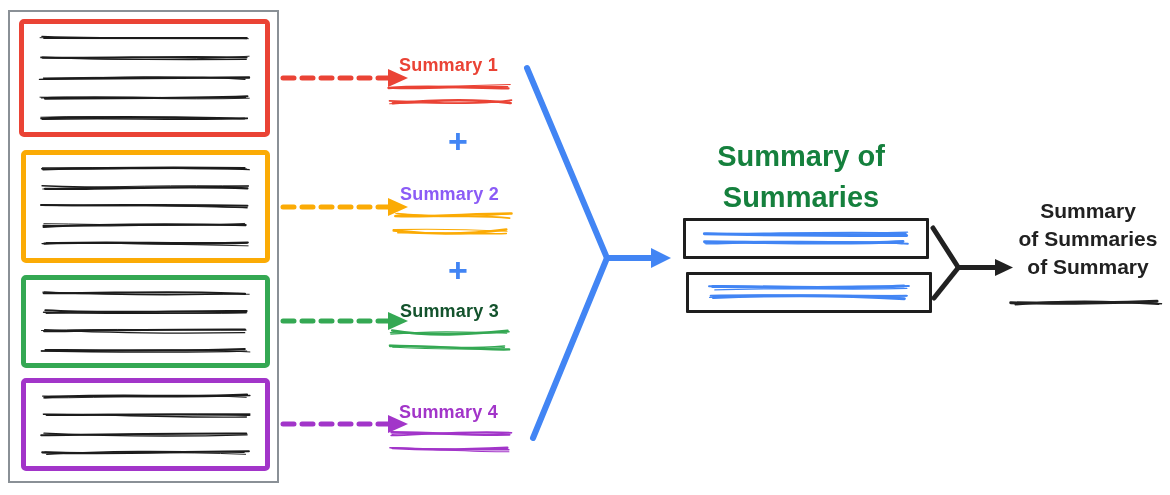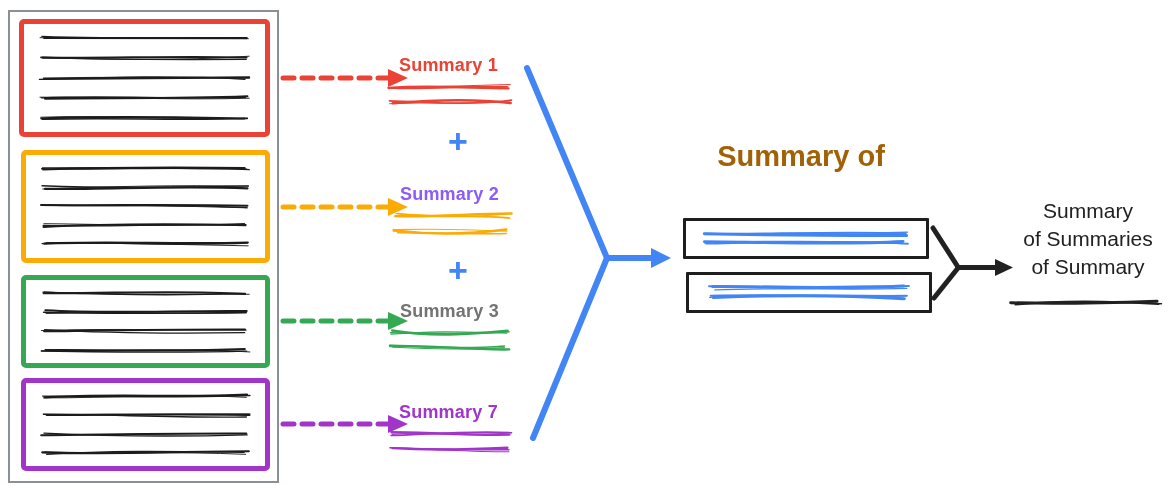--- a/index.html
+++ b/index.html
@@ -31,21 +31,21 @@
     left:690px;top:136px;width:222px;text-align:center;
     font-size:29px;line-height:41px;font-weight:700;white-space:nowrap;
   }
   .sos-box{
     box-sizing:border-box;border:3px solid #1e1e1e;background:#ffffff;border-radius:1px;
   }
   .sos-box .scribble{position:absolute;left:8px;top:4px;right:8px;bottom:4px;}
   
   .final-label{
     left:1012px;top:197px;width:152px;text-align:center;
-    font-size:21px;line-height:28px;font-weight:400;white-space:nowrap;
+    font-size:21px;line-height:28px;font-weight:700;white-space:nowrap;
   }
 </style>
 </head>
 <body>
 
 <div class="canvas">
 
   <div class="abs outer-box"></div>
 
   <div class="abs doc-box" style="left: 19px; top: 19px; width: 251px; height: 118px; border-color: rgb(234, 67, 53);">
@@ -164,33 +164,33 @@
       <svg viewBox="0 0 124 27">
         <path d="M 5.252717546187341 6.12873305589892 C 43.6392082962906 7.305371372029185, 82.02569904639385 3.617301607504487, 121.57541678892449 3.5117177329957485" fill="none" stroke="#FBAB05" stroke-width="2.4" stroke-linecap="round"></path>
         <path d="M 7.603978350292891 3.5226892076898366 C 44.59684143147432 9.764445124194026, 81.58970451265574 3.680422864854336, 119.70356344478205 8.104632006958127" fill="none" stroke="#FBAB05" stroke-width="1.56" stroke-linecap="round"></path>
         <path d="M 5.787641686853021 3.611759144347161 C 43.18524698951747 5.623966993764043, 80.58285229218193 8.273872846737504, 119.11371836159378 3.757702461676672" fill="none" stroke="#FBAB05" stroke-width="1.08" stroke-linecap="round"></path>
         <path d="M 3.614766408223659 20.533265640493482 C 40.81103353851475 24.90303847566247, 78.00730066880584 24.56104200705886, 116.33072740910575 19.496064917417243" fill="none" stroke="#FBAB05" stroke-width="2.4" stroke-linecap="round"></path>
         <path d="M 7.770289425738156 22.766939049120992 C 43.596349434820006 22.587906604632735, 79.42240944390186 24.555709494277835, 116.33410763507709 23.41975696524605" fill="none" stroke="#FBAB05" stroke-width="1.56" stroke-linecap="round"></path>
         <path d="M 3.2780757849104702 19.591438663424924 C 40.810288770166224 18.643136074766517, 78.34250175542198 19.334484616294503, 117.01205452810973 21.262967551825568" fill="none" stroke="#FBAB05" stroke-width="1.08" stroke-linecap="round"></path>
       </svg>
     </span>
 
-  <div class="abs summary-label" style="left: 400px; top: 301px; color: #737373;">Summary 3</div>
+  <div class="abs summary-label" style="left: 400px; top: 301px; color: #14532d;">Summary 3</div>
   <span class="abs scribble" style="left:387px;top:327px;width:125px;height:26px;">
       <svg viewBox="0 0 125 26">
         <path d="M 5.1286716111935675 3.5585237657651305 C 43.22327703715768 9.81526106223464, 81.31788246312179 7.592229645699263, 120.56686987169087 3.8097912878729403" fill="none" stroke="#34A853" stroke-width="2.4" stroke-linecap="round"></path>
         <path d="M 3.5468933661468327 5.831163162598386 C 42.65764079471119 6.4266048315912485, 81.76838822327555 7.838576719164848, 122.06430981634185 4.699625929584727" fill="none" stroke="#34A853" stroke-width="1.56" stroke-linecap="round"></path>
         <path d="M 3.7594840275123715 7.320449432823807 C 42.050070037897676 3.5770980808883905, 80.34065604828298 4.943668747320771, 119.79156284686178 6.092012728564441" fill="none" stroke="#34A853" stroke-width="1.08" stroke-linecap="round"></path>
         <path d="M 3.1447502560913563 18.981651241192594 C 42.41254104716238 17.980268754065037, 81.6803318382334 23.022236764431, 122.1380556835793 22.38973052240908" fill="none" stroke="#34A853" stroke-width="2.4" stroke-linecap="round"></path>
         <path d="M 2.4471085406839848 18.273220150731504 C 40.42194012043998 20.383211452513933, 78.39677170019597 22.09498956054449, 117.52235575206578 18.954756065504625" fill="none" stroke="#34A853" stroke-width="1.56" stroke-linecap="round"></path>
         <path d="M 5.746283865068108 20.26855373987928 C 42.61602456661873 21.440727261826396, 79.48576526816935 23.72791763022542, 117.47277083946392 20.608124169521034" fill="none" stroke="#34A853" stroke-width="1.08" stroke-linecap="round"></path>
       </svg>
     </span>
 
-  <div class="abs summary-label" style="left: 399px; top: 402px; color: rgb(162, 53, 201);">Summary 7</div>
+  <div class="abs summary-label" style="left: 399px; top: 402px; color: rgb(162, 53, 201);">Summary 4</div>
   <span class="abs scribble" style="left:386px;top:428px;width:128px;height:28px;">
       <svg viewBox="0 0 128 28">
         <path d="M 5.510054606478661 4.281475849216804 C 44.38192656258587 4.405316656455398, 83.25379851869307 7.567634297534823, 123.30360598862171 6.625961305340752" fill="none" stroke="#A235C9" stroke-width="2.4" stroke-linecap="round"></path>
         <path d="M 5.085103484336287 7.593797764508054 C 44.84176964390557 6.052941327914596, 84.59843580347486 2.4811045173555613, 125.55984942242503 4.694072787184268" fill="none" stroke="#A235C9" stroke-width="1.56" stroke-linecap="round"></path>
         <path d="M 6.160581965465099 6.347273275256157 C 45.52741822828539 3.2843809500336647, 84.89425449110568 9.637861119583249, 125.45402518613264 4.601798904128373" fill="none" stroke="#A235C9" stroke-width="1.08" stroke-linecap="round"></path>
         <path d="M 6.516311775892973 20.139036006759852 C 44.413041784036906 22.44789126701653, 82.30977179218084 21.552766578271985, 121.35488755814731 19.696918949950486" fill="none" stroke="#A235C9" stroke-width="2.4" stroke-linecap="round"></path>
         <path d="M 3.926107903011143 19.698357104090974 C 43.1837509697536 20.86891597136855, 82.44139403649606 22.003309519961476, 122.88866265071556 21.769744809018448" fill="none" stroke="#A235C9" stroke-width="1.56" stroke-linecap="round"></path>
         <path d="M 7.398025284521282 20.123155732173473 C 45.5241005261289 20.591964051127434, 83.65017576773651 23.86491384357214, 122.93158662272617 23.804545111954212" fill="none" stroke="#A235C9" stroke-width="1.08" stroke-linecap="round"></path>
       </svg>
     </span>
@@ -200,22 +200,23 @@
 
   <svg class="abs" style="left:515px;top:55px;" width="175" height="395">
     <g fill="none" stroke-width="6" stroke-linecap="round" stroke-linejoin="round" stroke="#4285F4">
       <path d="M 12 13 L 92 203"></path>
       <path d="M 18 383 L 92 203"></path>
       <path d="M 92 203 L 136 203"></path>
     </g>
     <polygon points="136,193 156,203 136,213" fill="#4285F4"></polygon>
   </svg>
 
-  <div class="abs sos-title" style="color: #a16207;">
+  <div class="abs sos-title" style="color: #15803d;">
     <div>Summary of</div>
+    <div>Summaries</div>
   </div>
 
   <div class="abs sos-box" style="left: 683px; top: 218px; width: 246px; height: 41px; border-color: rgb(30, 30, 30);">
     <span class="scribble">
         <svg viewBox="0 0 224 27">
           <path d="M 10.373488024808466 8.785051403567195 C 77.13254589912016 10.326864144206047, 143.89160377343185 10.593937802314759, 212.67366340151057 10.494452924467623" fill="none" stroke="#4285F4" stroke-width="3" stroke-linecap="round"></path>
           <path d="M 13.556250686291605 9.012737565673888 C 78.94200779560954 9.061412678658963, 144.32776490492748 6.328614257276058, 211.69490859331563 8.332759213633835" fill="none" stroke="#4285F4" stroke-width="1.9500000000000002" stroke-linecap="round"></path>
           <path d="M 11.781648257747293 8.365945811383426 C 78.35731499474961 9.92326616346836, 144.93298173175194 8.634969912469387, 213.52609291533008 7.184526874683797" fill="none" stroke="#4285F4" stroke-width="1.35" stroke-linecap="round"></path>
           <path d="M 10.512917104642838 16.657240327447653 C 76.00558213287965 16.935537761449815, 141.49824716111647 20.24844995737076, 208.97553840233013 16.551506818272173" fill="none" stroke="#4285F4" stroke-width="3" stroke-linecap="round"></path>
           <path d="M 11.133506565820426 17.674755668267608 C 78.03145211593714 16.313406799733638, 144.92939766605386 15.51195407807827, 213.85455368738621 18.743612691760063" fill="none" stroke="#4285F4" stroke-width="1.9500000000000002" stroke-linecap="round"></path>

